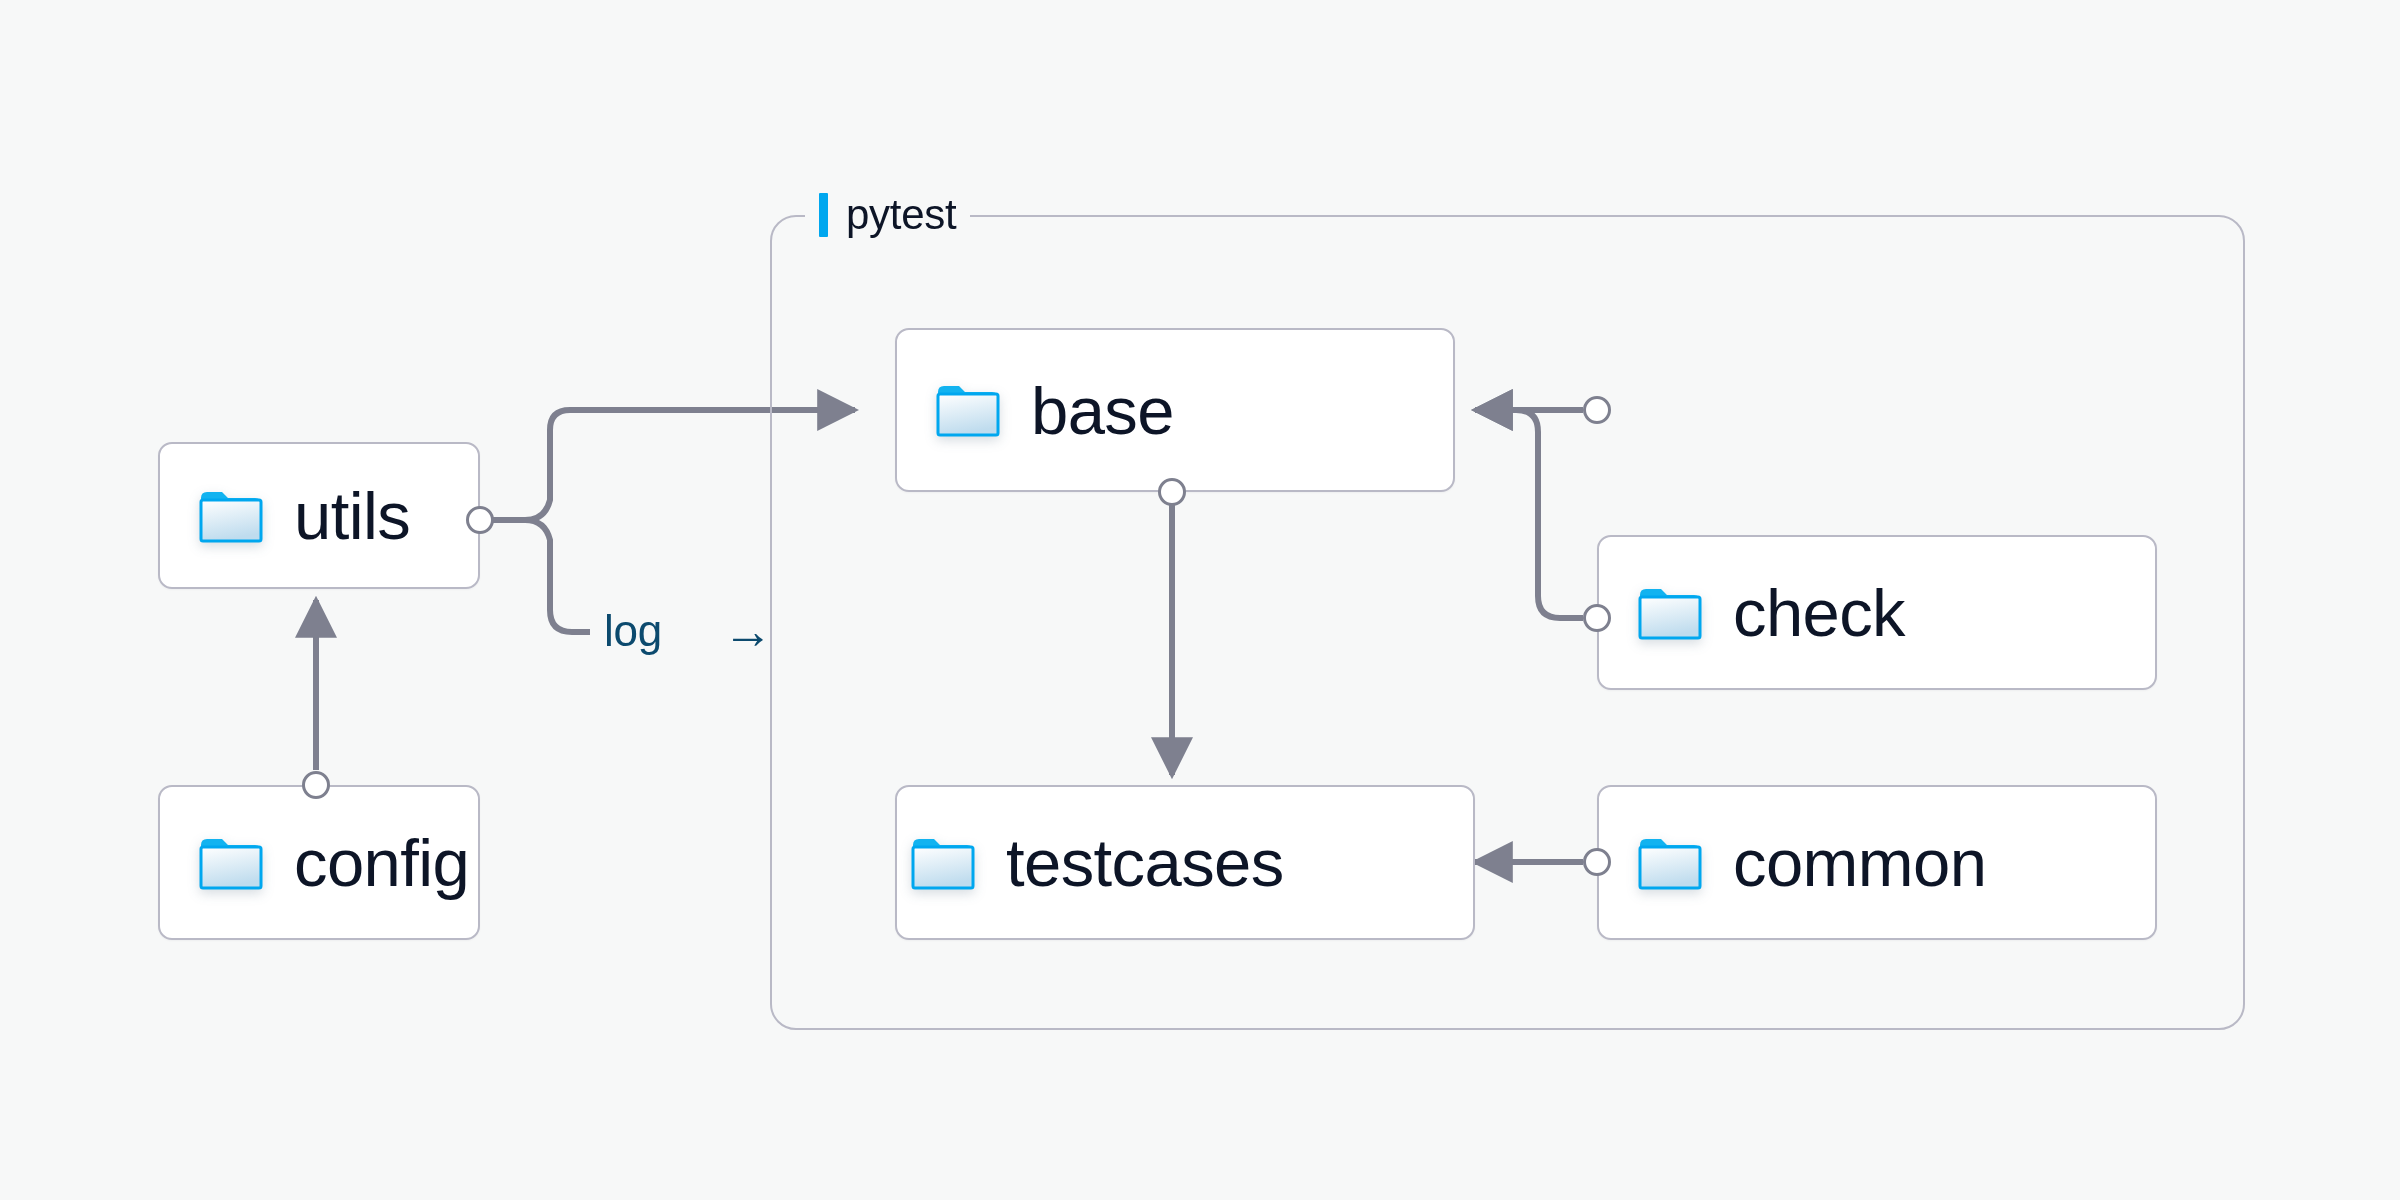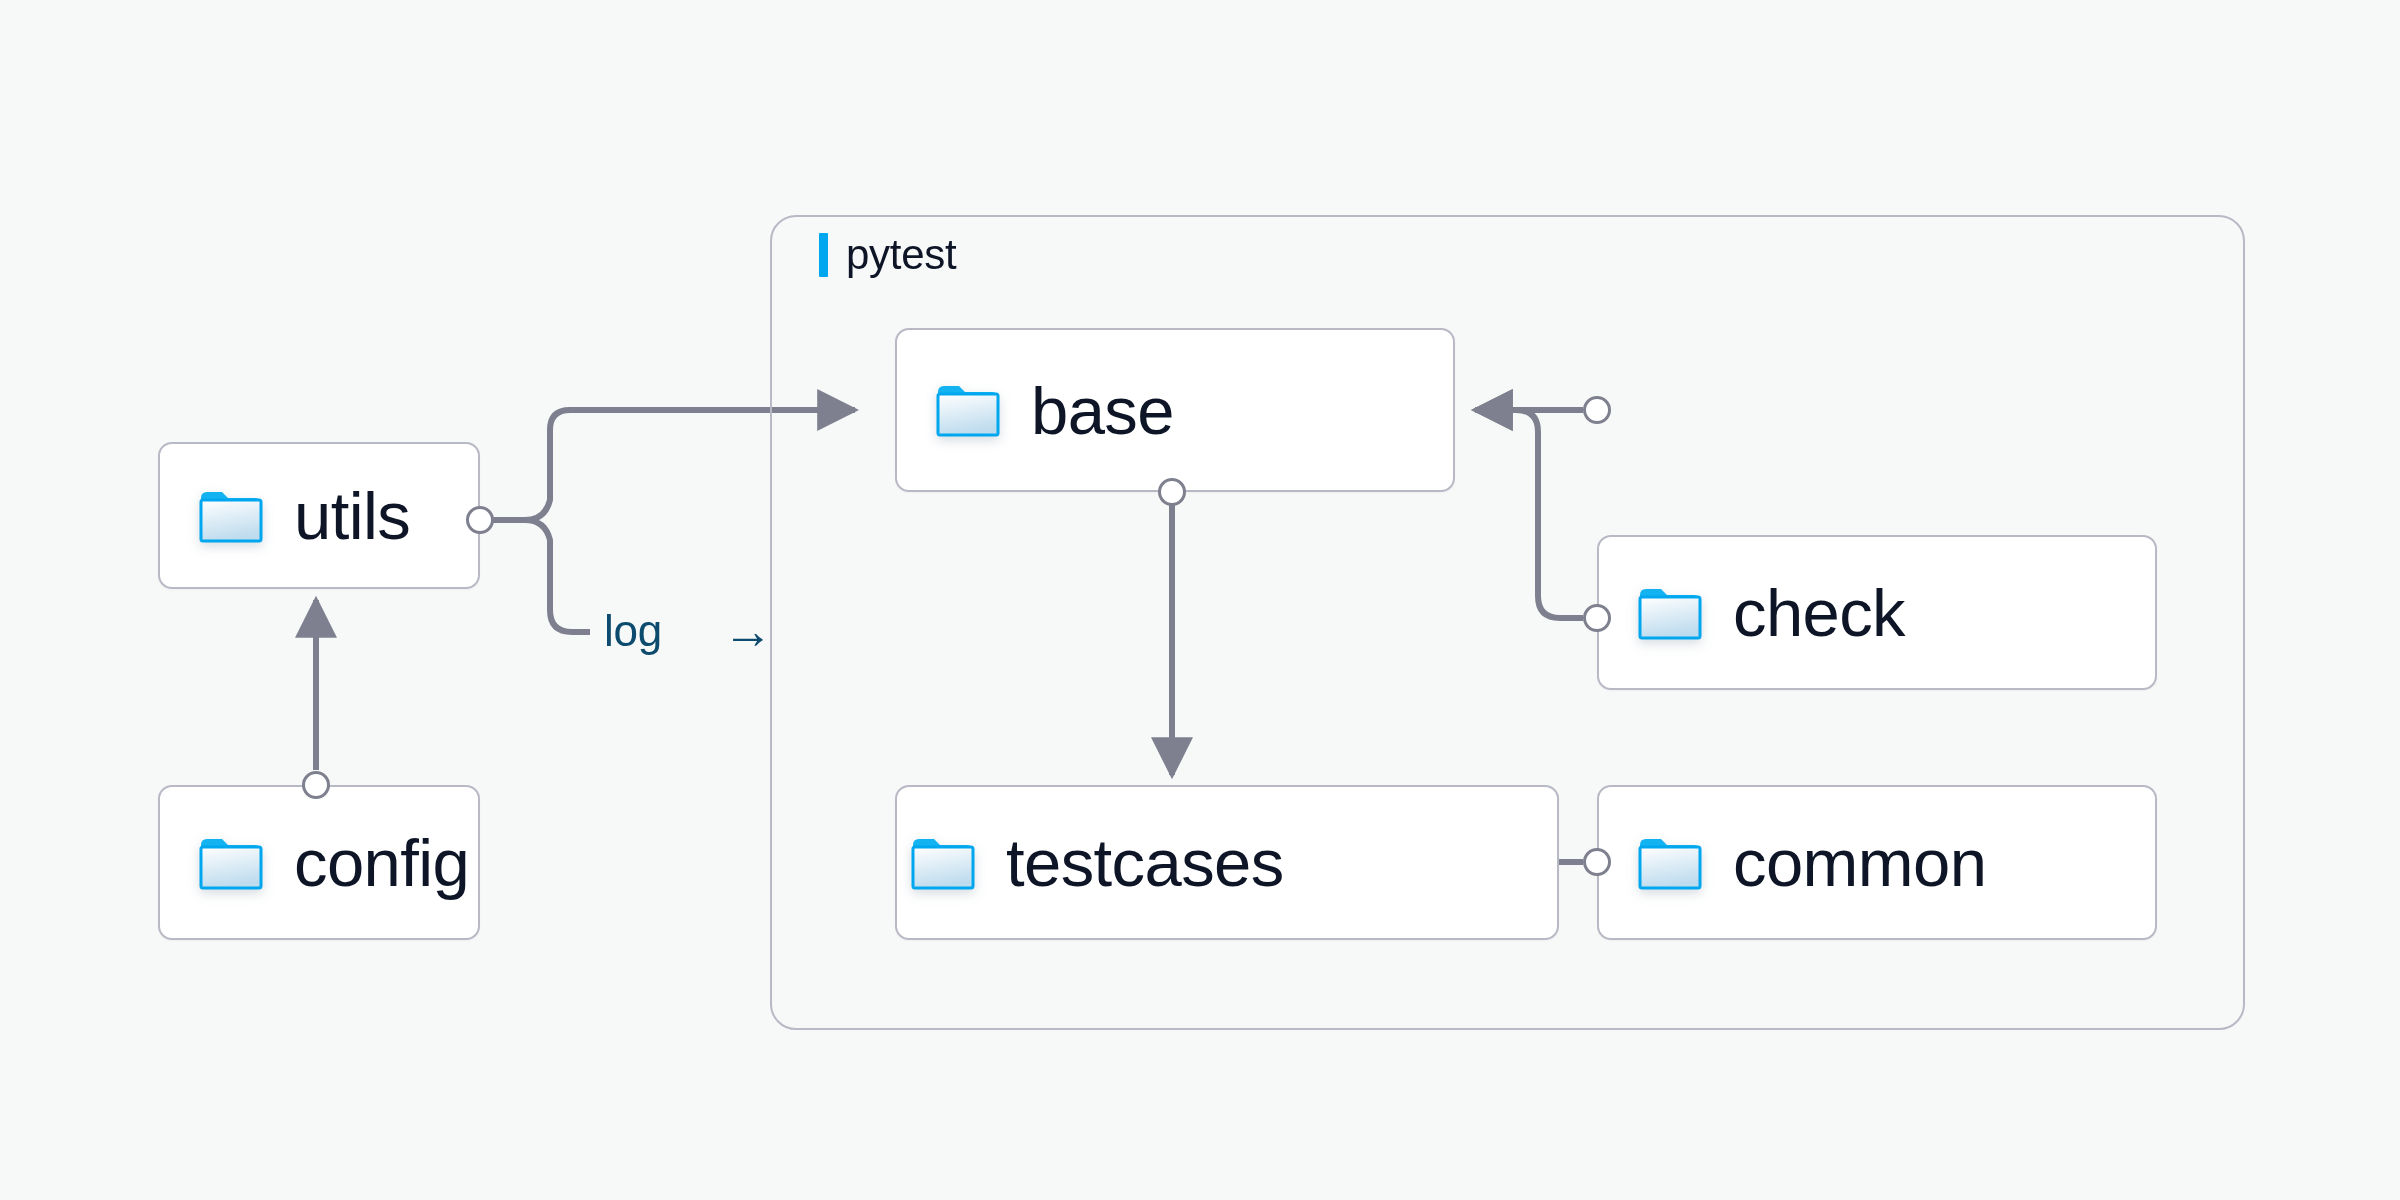--- a/index.html
+++ b/index.html
@@ -40,21 +40,20 @@
   }
   .group-label {
     position: absolute;
     display: flex;
     align-items: center;
     gap: 18px;
     background: #f7f8f8;
     padding: 0 14px;
     height: 54px;
     line-height: 54px;
-    margin-top: 40px;
   }
   .group-accent {
     width: 9px;
     height: 44px;
     background: #00a7ef;
     border-radius: 1px;
     flex: 0 0 auto;
   }
   .group-label-text {
     font-size: 42px;
@@ -176,21 +175,21 @@
     <span class="folder-icon">
       <svg viewBox="0 0 66 56" width="66" height="56">
         <path d="M3 10 Q3 4 9 4 L24 4 L30 10 L57 10 Q63 10 63 16 L63 16 L3 16 Z" fill="#12b3f0"></path>
         <rect x="3" y="12" width="60" height="41" rx="2" fill="url(#folderGrad)" stroke="#00a7ef" stroke-width="3"></rect>
       </svg>
     </span>
     <span class="node-label">base</span>
   </div>
   <span class="port" style="left:1158px; top:478px;"></span>
 
-  <div class="node" style="left:895px; top:785px; width:664px; height:155px;padding-left:13px;">
+  <div class="node" style="left:895px; top:785px; width:580px; height:155px;padding-left:13px;">
     <span class="folder-icon">
       <svg viewBox="0 0 66 56" width="66" height="56">
         <path d="M3 10 Q3 4 9 4 L24 4 L30 10 L57 10 Q63 10 63 16 L63 16 L3 16 Z" fill="#12b3f0"></path>
         <rect x="3" y="12" width="60" height="41" rx="2" fill="url(#folderGrad)" stroke="#00a7ef" stroke-width="3"></rect>
       </svg>
     </span>
     <span class="node-label">testcases</span>
   </div>
 
   <span class="port" style="left:1583px; top:396px;"></span>

